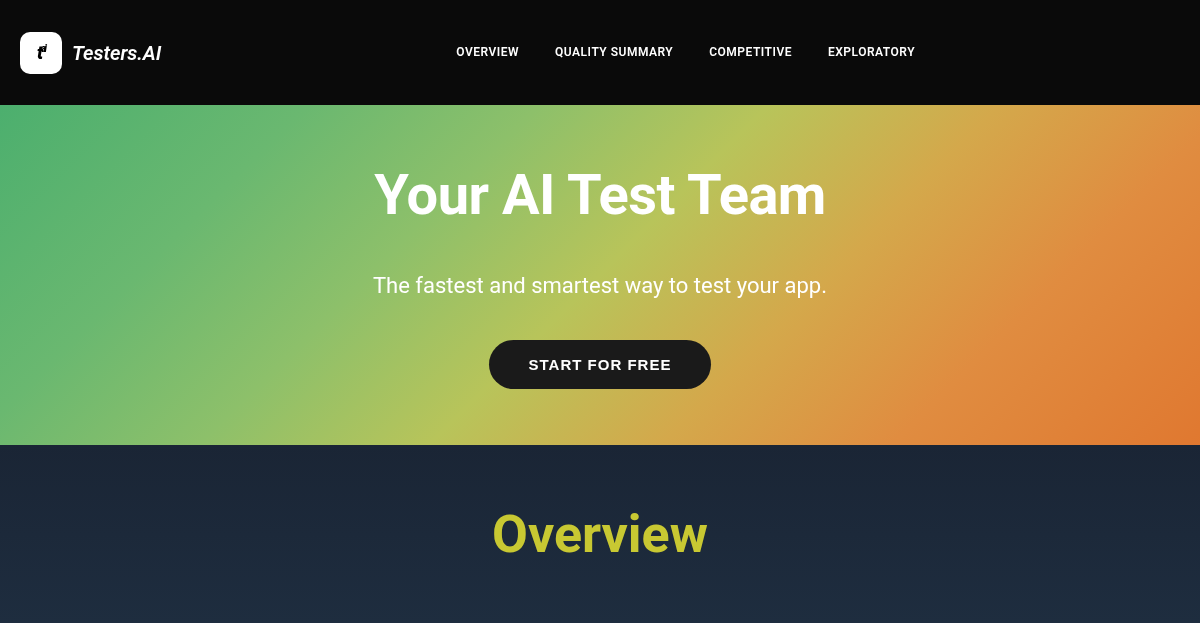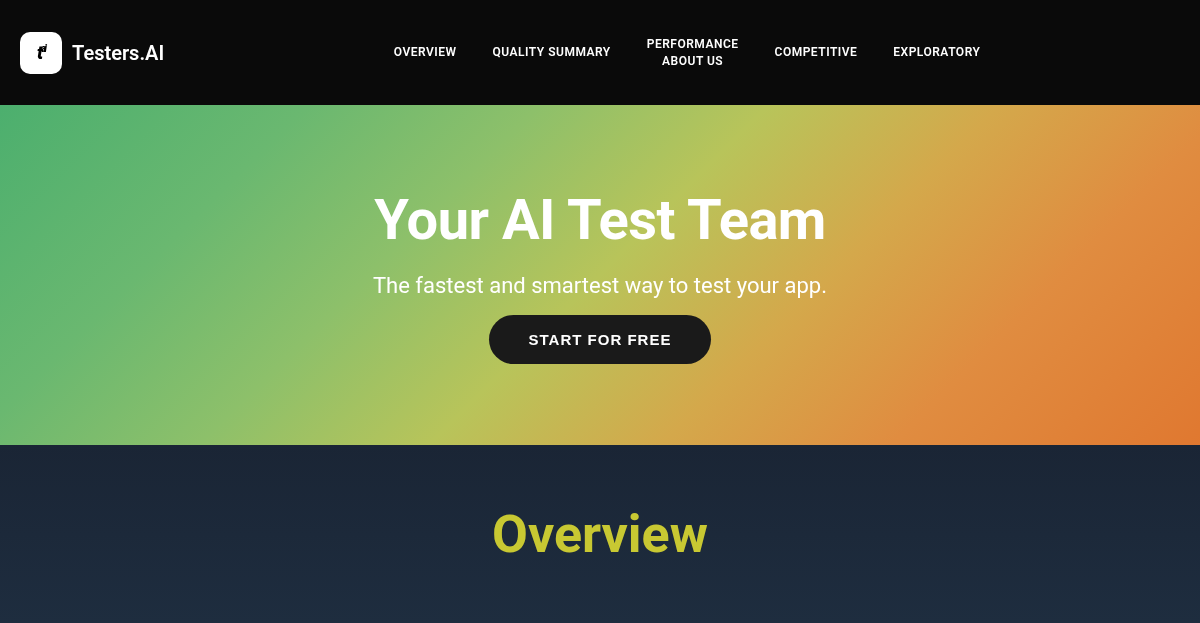--- a/index.html
+++ b/index.html
@@ -45,20 +45,21 @@
       font-size: 18px;
       color: #000;
       font-style: italic;
       letter-spacing: -2px;
     }
 
     .logo-text {
       color: #ffffff;
       font-size: 20px;
       font-weight: 600;
+      font-style: italic;
     }
 
     nav {
       display: flex;
       align-items: center;
       gap: 0;
       flex: 1;
       justify-content: center;
     }
 
@@ -75,21 +76,21 @@
     }
 
     
     .hero {
       height: 340px;
       background: linear-gradient(135deg, #4caf6e 0%, #6ab870 20%, #8dc06a 35%, #b8c45a 50%, #d4a84b 65%, #e08c40 80%, #e07830 100%);
       display: flex;
       flex-direction: column;
       align-items: center;
       justify-content: center;
-      gap: 9px;
+      gap: 34px;
       position: relative;
     }
 
     .hero-title {
       color: #ffffff;
       font-size: 56px;
       font-weight: 700;
       text-align: center;
       letter-spacing: -0.5px;
     }
@@ -143,23 +144,20 @@
   </div>
 
   <nav>
     <div class="nav-item">
       <span>OVERVIEW</span>
     </div>
     <div class="nav-item">
       <span>QUALITY SUMMARY</span>
     </div>
     <div class="nav-item">
-      <span>PERFORMANCE<br>About Us</span>
-    </div>
-    <div class="nav-item">
       <span>COMPETITIVE</span>
     </div>
     <div class="nav-item">
       <span>EXPLORATORY</span>
     </div>
   </nav>
 </header>
 
 <section class="hero">
   <h1 class="hero-title">Your AI Test Team</h1>

